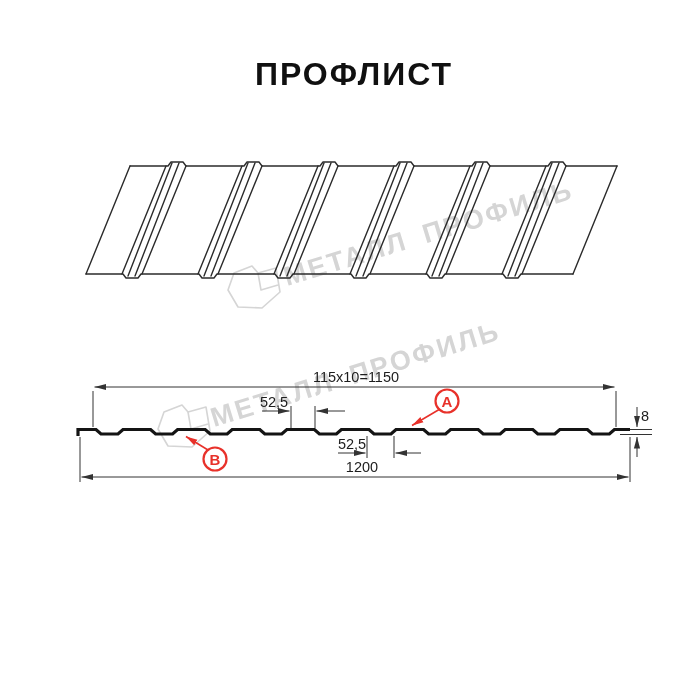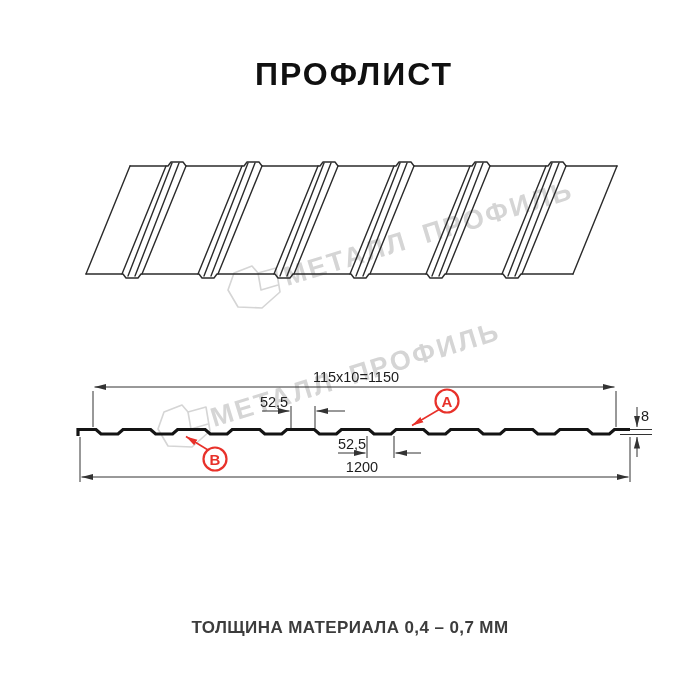--- a/index.html
+++ b/index.html
@@ -124,14 +124,13 @@
       <text class="redlabel" x="447" y="406.5" text-anchor="middle" fill="#e8312a">А</text>
     </g>
 
     <g>
       <line x1="208" y1="450" x2="186" y2="436.5" stroke-width="1.6" marker-end="url(#arrR)" stroke="#e8312a"></line>
       <circle cx="215" cy="459" r="11.5" fill="none" stroke-width="2.2" stroke="#e8312a"></circle>
       <text class="redlabel" x="215" y="464.5" text-anchor="middle" fill="#e8312a">В</text>
     </g>
   </svg>
 
-  <div class="footer">ТОЛЩИНА МАТЕРИАЛА 0,4 – 0,7 ММ</div>
 </div>
 
 </body></html>

